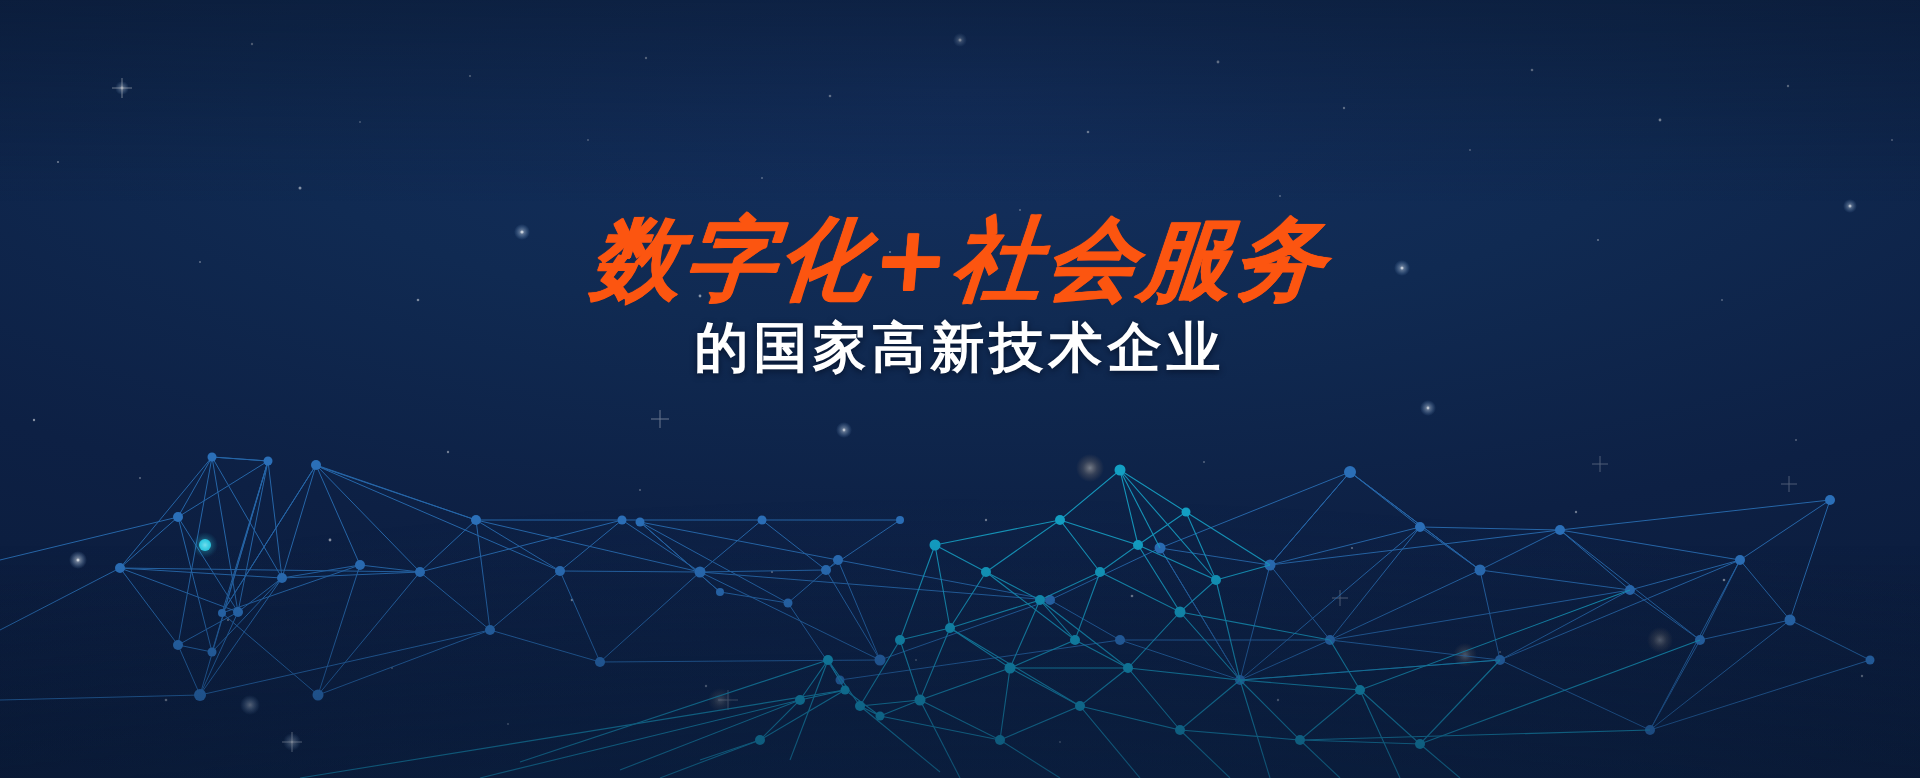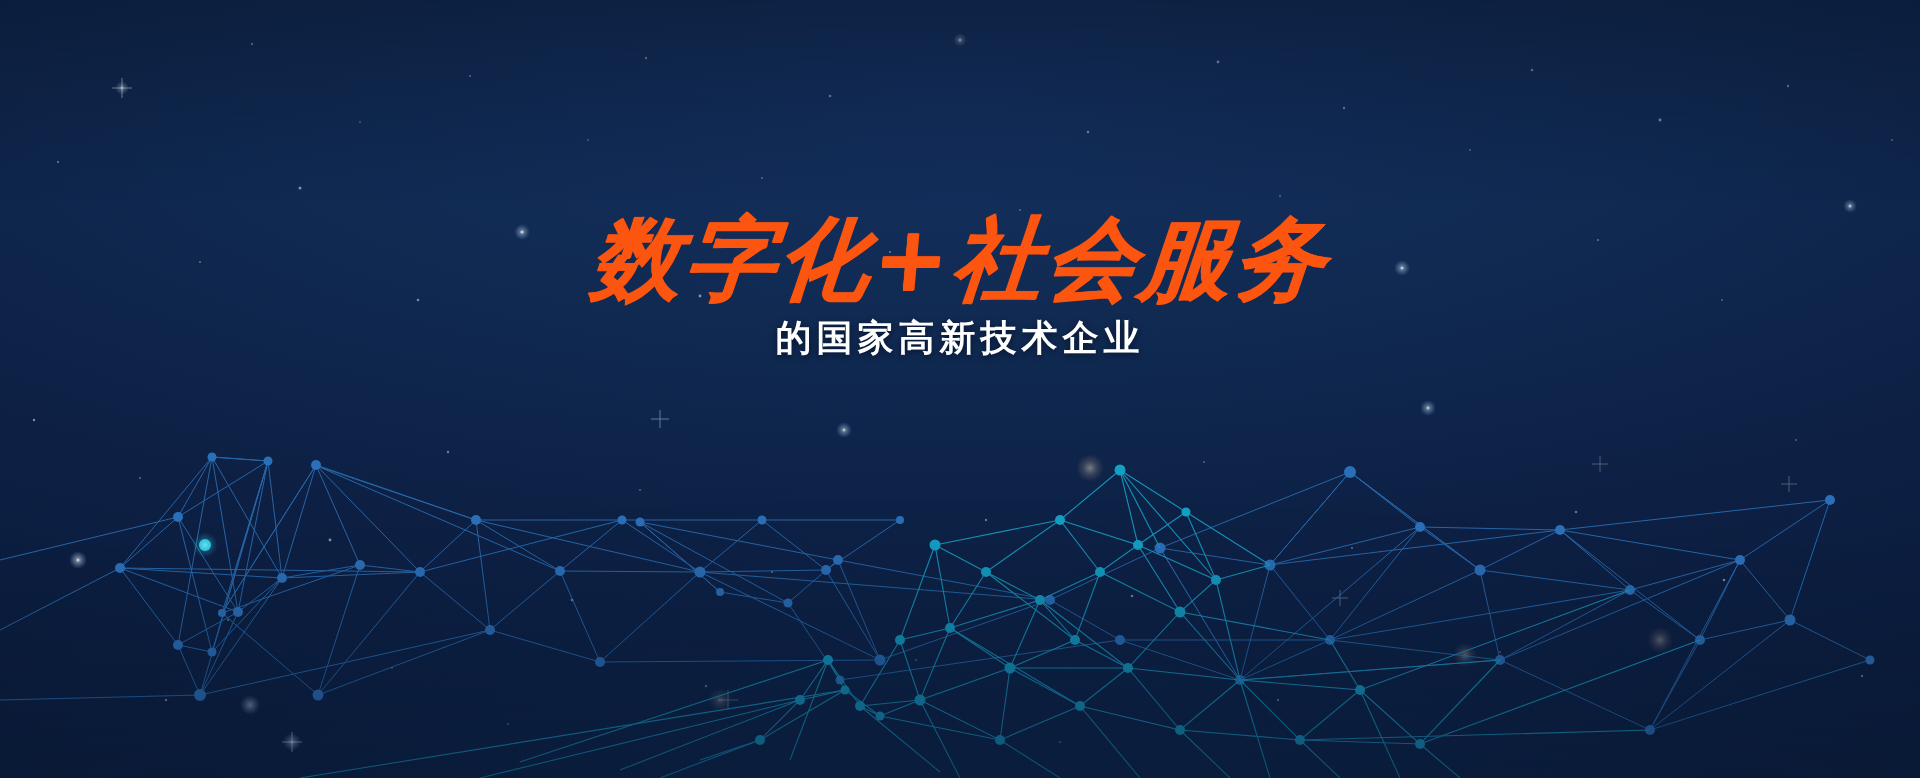--- a/index.html
+++ b/index.html
@@ -46,21 +46,21 @@
     font-style:italic;
     color:#fc5510;
     letter-spacing:4px;
     white-space:nowrap;
     transform:skewX(-5deg);
     text-shadow:0 0 1px #fc5510, 1px 0 0 #fc5510, 0 1px 0 #fc5510;
   }
   .subhead{
     margin:14px 0 12px 0;
     font-family:"DejaVu Serif","Liberation Serif",serif;
-    font-size:36px;
+    font-size:54px;
     line-height:1.1;
     font-weight:bold;
     color:#ffffff;
     letter-spacing:5px;
     white-space:nowrap;
     text-shadow:0 2px 6px rgba(4,14,34,.75);
   }
 </style>
 </head>
 <body>

